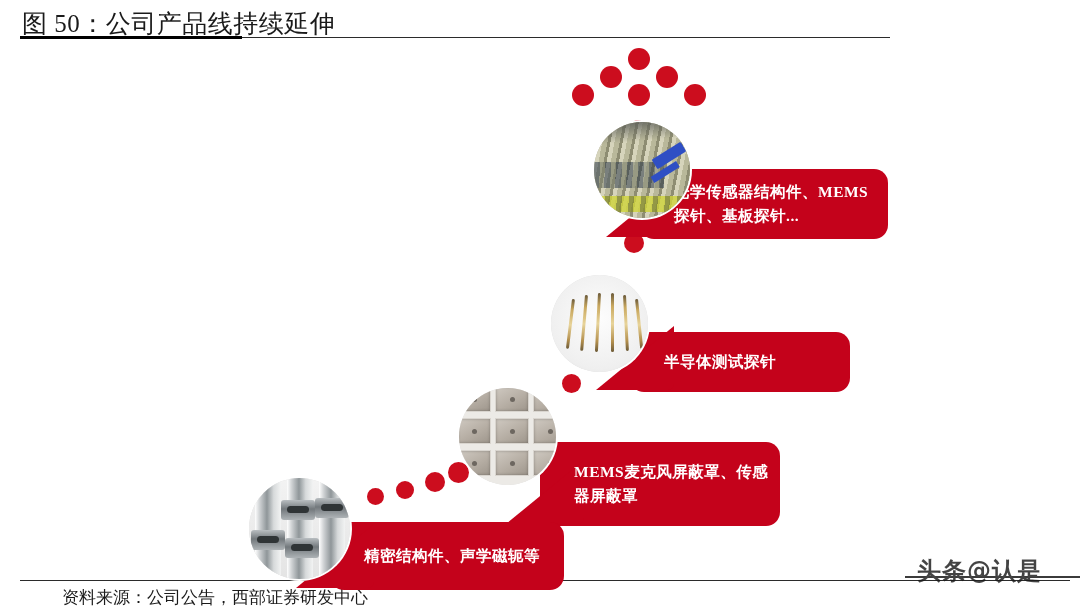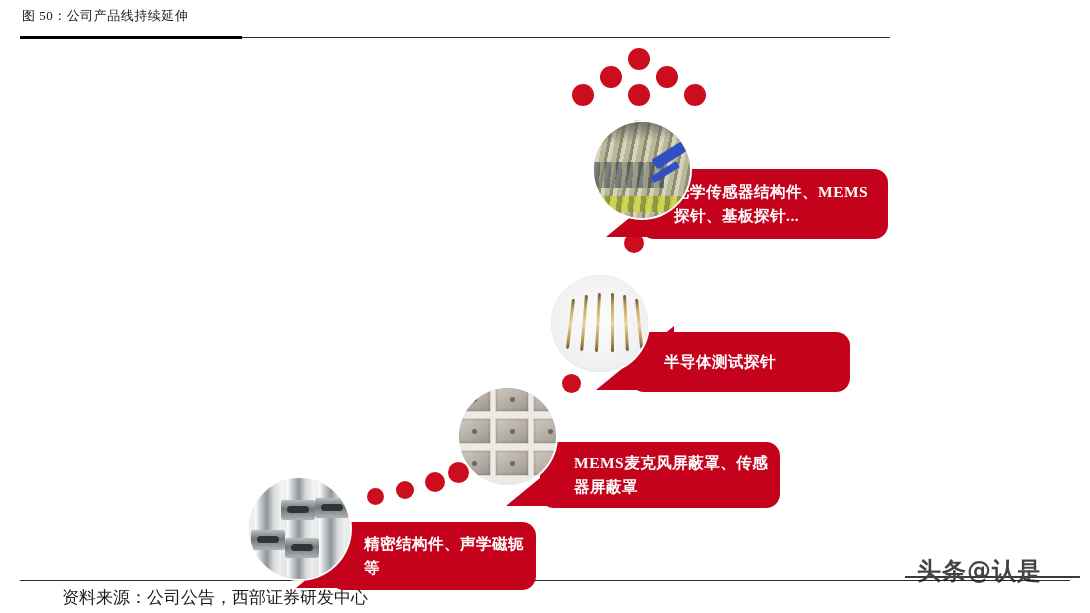--- a/index.html
+++ b/index.html
@@ -7,21 +7,21 @@
     width: 1090px; height: 613px;
     background: #ffffff;
     font-family: "Liberation Serif", "DejaVu Serif", serif;
     overflow: hidden;
   }
   #page { position: relative; width: 1090px; height: 613px; background:#fff; }
 
   
   .fig-title {
     position: absolute; left: 22px; top: 7px;
-    font-size: 13px; color: #1a1a1a; letter-spacing: .5px;
+    font-size: 25px; color: #1a1a1a; letter-spacing: .5px;
     white-space: nowrap;
   }
   .rule-thick {
     position: absolute; left: 20px; top: 36px;
     width: 222px; height: 3px; background: #000;
   }
   .rule-thin-top {
     position: absolute; left: 242px; top: 37px;
     width: 648px; height: 1px; background: #2b2b2b;
   }
@@ -205,21 +205,21 @@
       <div class="ph2-pin" style="left:21px; top:24px; height:50px; transform:rotate(7deg);"></div>
       <div class="ph2-pin" style="left:34px; top:20px; height:56px; transform:rotate(5deg);"></div>
       <div class="ph2-pin" style="left:47px; top:18px; height:59px; transform:rotate(3deg);"></div>
       <div class="ph2-pin" style="left:60px; top:18px; height:59px; transform:rotate(0deg);"></div>
       <div class="ph2-pin" style="left:72px; top:20px; height:56px; transform:rotate(-3deg);"></div>
       <div class="ph2-pin" style="left:84px; top:24px; height:50px; transform:rotate(-6deg);"></div>
     </div>
 
     <div class="dot" style="left:562px; top:330px; width:19px; height:19px;"></div>
 
-    <div class="banner" style="left:540px; top:398px; width:240px; height:66px;justify-content:center;">
+    <div class="banner" style="left:540px; top:398px; width:240px; height:84px;justify-content:center;">
       <span class="tail"></span>
       <span class="btxt">MEMS麦克风屏蔽罩、传感器屏蔽罩</span>
     </div>
 
     <div class="photo" style="left:459px; top:344px; width:97px; height:97px;">
       <div class="ph3-bg">
         <div class="ph3-cell" style="left:-2px;  top:-2px;  width:34px; height:26px;"></div>
         <div class="ph3-cell" style="left:36px;  top:-2px;  width:34px; height:26px;"></div>
         <div class="ph3-cell" style="left:74px;  top:-2px;  width:34px; height:26px;"></div>
         <div class="ph3-cell" style="left:-2px;  top:30px;  width:34px; height:26px;"></div>
@@ -231,21 +231,21 @@
       </div>
     </div>
 
     <div>
       <div class="dot" style="left:367px; top:444px; width:17px; height:17px;"></div>
       <div class="dot" style="left:396px; top:437px; width:18px; height:18px;"></div>
       <div class="dot" style="left:425px; top:428px; width:20px; height:20px;"></div>
       <div class="dot" style="left:448px; top:418px; width:21px; height:21px;"></div>
     </div>
 
-    <div class="banner" style="left:330px; top:478px; width:206px; height:68px;">
+    <div class="banner" style="left:330px; top:478px; width:234px; height:68px;">
       <span class="tail"></span>
       <span class="btxt">精密结构件、声学磁轭等</span>
     </div>
 
     <div class="photo" style="left:249px; top:434px; width:101px; height:101px;">
       <div class="ph4-bg">
         <div class="ph4-bar" style="left:6px;"></div>
         <div class="ph4-bar" style="left:38px;"></div>
         <div class="ph4-bar" style="left:70px;"></div>
         <div class="ph4-nut" style="left:2px;  top:52px;"></div>

